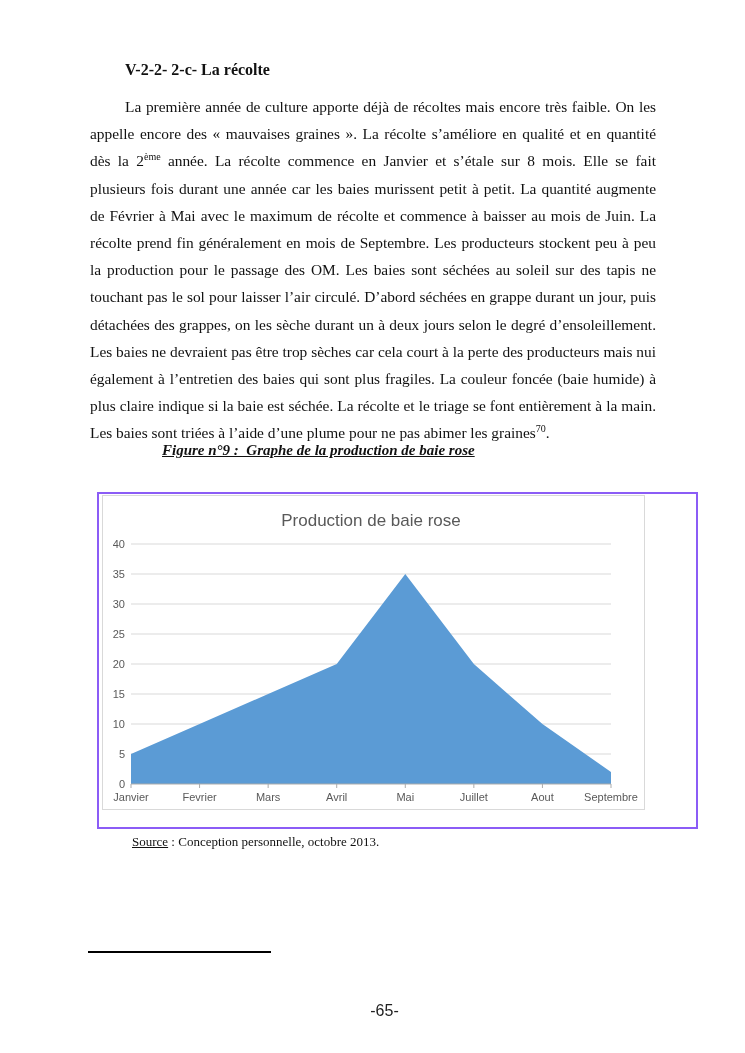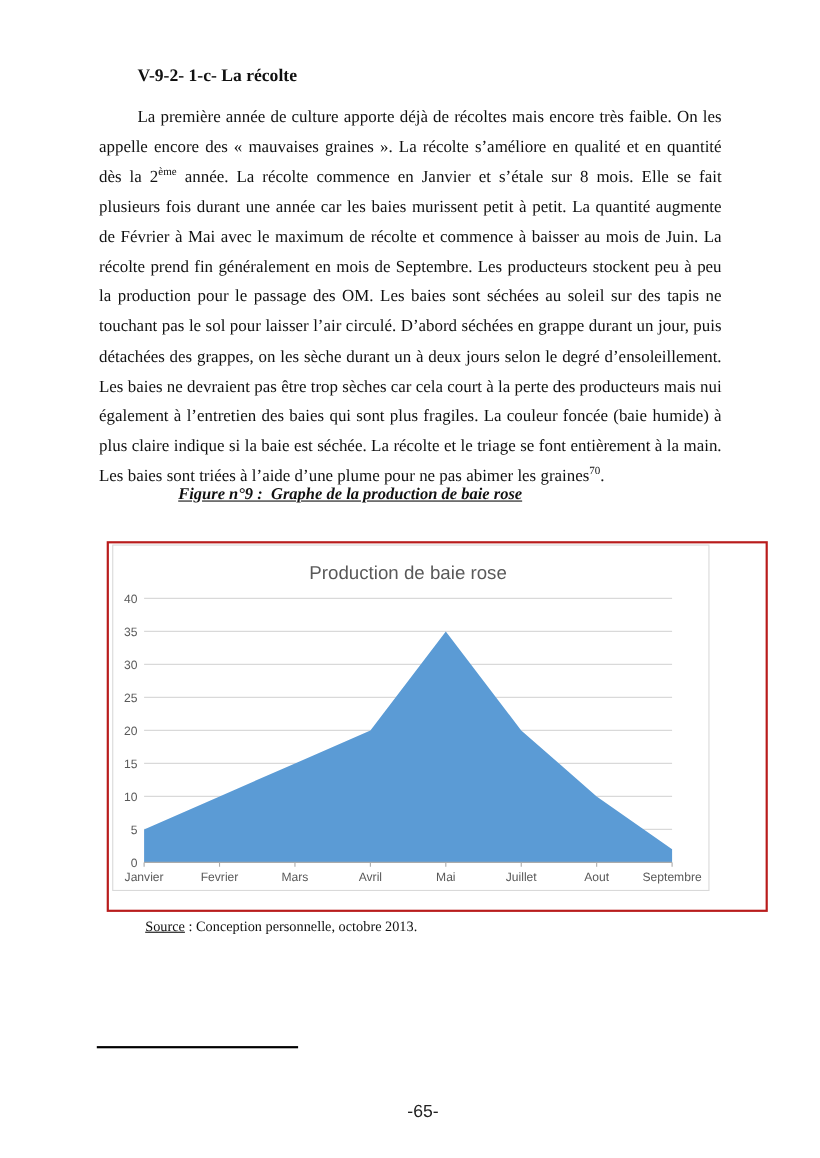--- a/index.html
+++ b/index.html
@@ -23,21 +23,21 @@
   .body-text sup{font-size:10px;line-height:0;margin-top:39px;}
   .fig-caption{
     position:absolute;left:162px;top:442px;
     font-size:15px;font-weight:bold;
     text-decoration:underline;
     white-space:pre;
     font-style:italic;
   }
   .figure-box{
     position:absolute;left:97px;top:492px;width:601px;height:337px;
-    border:2px solid #b91c1c;box-sizing:border-box;background:#fff;
+    border:2px solid #8b5cf6;box-sizing:border-box;background:#fff;
   }
   .chart{
     position:absolute;left:3px;top:1px;width:543px;height:315px;
     border:1px solid #d9d9d9;box-sizing:border-box;background:#fff;
   }
   .chart svg{display:block;}
   .source-line{
     position:absolute;left:132px;top:834px;
     font-size:13px;
   }
@@ -57,21 +57,21 @@
     text-align:center;text-indent:24px;
     font-family:"Liberation Sans", sans-serif;
     font-size:16px;color:#222;
   }
 </style>
 </head>
 <body>
 
 <div class="page">
 
-  <h3 class="heading">V-9-2- 1-c- La récolte</h3>
+  <h3 class="heading">V-2-2- 2-c- La récolte</h3>
 
   <p class="body-text"><span>La première année de culture apporte déjà de récoltes mais encore très faible. On les appelle encore des « mauvaises graines ». La récolte s’améliore en qualité et en quantité dès la 2</span><sup>ème</sup><span> année. La récolte commence en Janvier et s’étale sur 8 mois. Elle se fait plusieurs fois durant une année car les baies murissent petit à petit. La quantité augmente de Février à Mai avec le maximum de récolte et commence à baisser au mois de Juin. La récolte prend fin généralement en mois de Septembre. Les producteurs stockent peu à peu la production pour le passage des OM. Les baies sont séchées au soleil sur des tapis ne touchant pas le sol pour laisser l’air circulé. D’abord séchées en grappe durant un jour, puis détachées des grappes, on les sèche durant un à deux jours selon le degré d’ensoleillement. Les baies ne devraient pas être trop sèches car cela court à la perte des producteurs mais nui également à l’entretien des baies qui sont plus fragiles. La couleur foncée (baie humide) à plus claire indique si la baie est séchée. La récolte et le triage se font entièrement à la main. Les baies sont triées à l’aide d’une plume pour ne pas abimer les graines</span><sup>70</sup><span>.</span></p>
 
   <div class="fig-caption">Figure n°9 :  Graphe de la production de baie rose</div>
 
   <div class="figure-box">
     <div class="chart">
       <svg id="chart-svg" width="541" height="313">
         <text x="268" y="30" text-anchor="middle" font-size="17" fill="#595959" font-family="Liberation Sans, sans-serif">Production de baie rose</text>
       <text x="22" y="292" text-anchor="end" font-size="11" fill="#595959" font-family="Liberation Sans, sans-serif">0</text>

